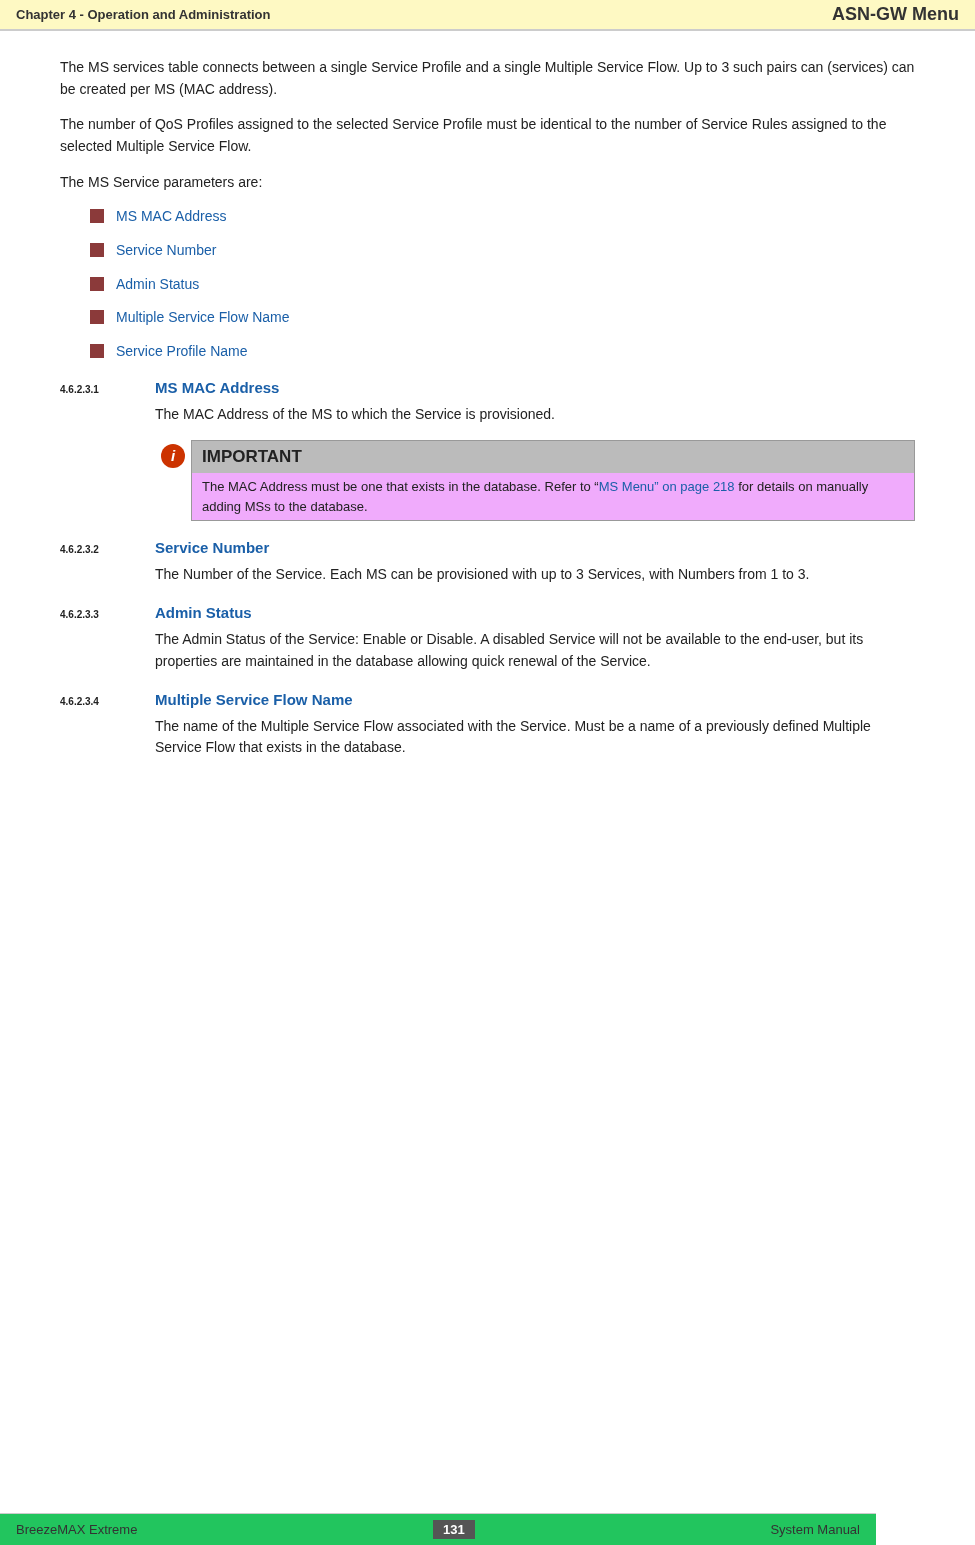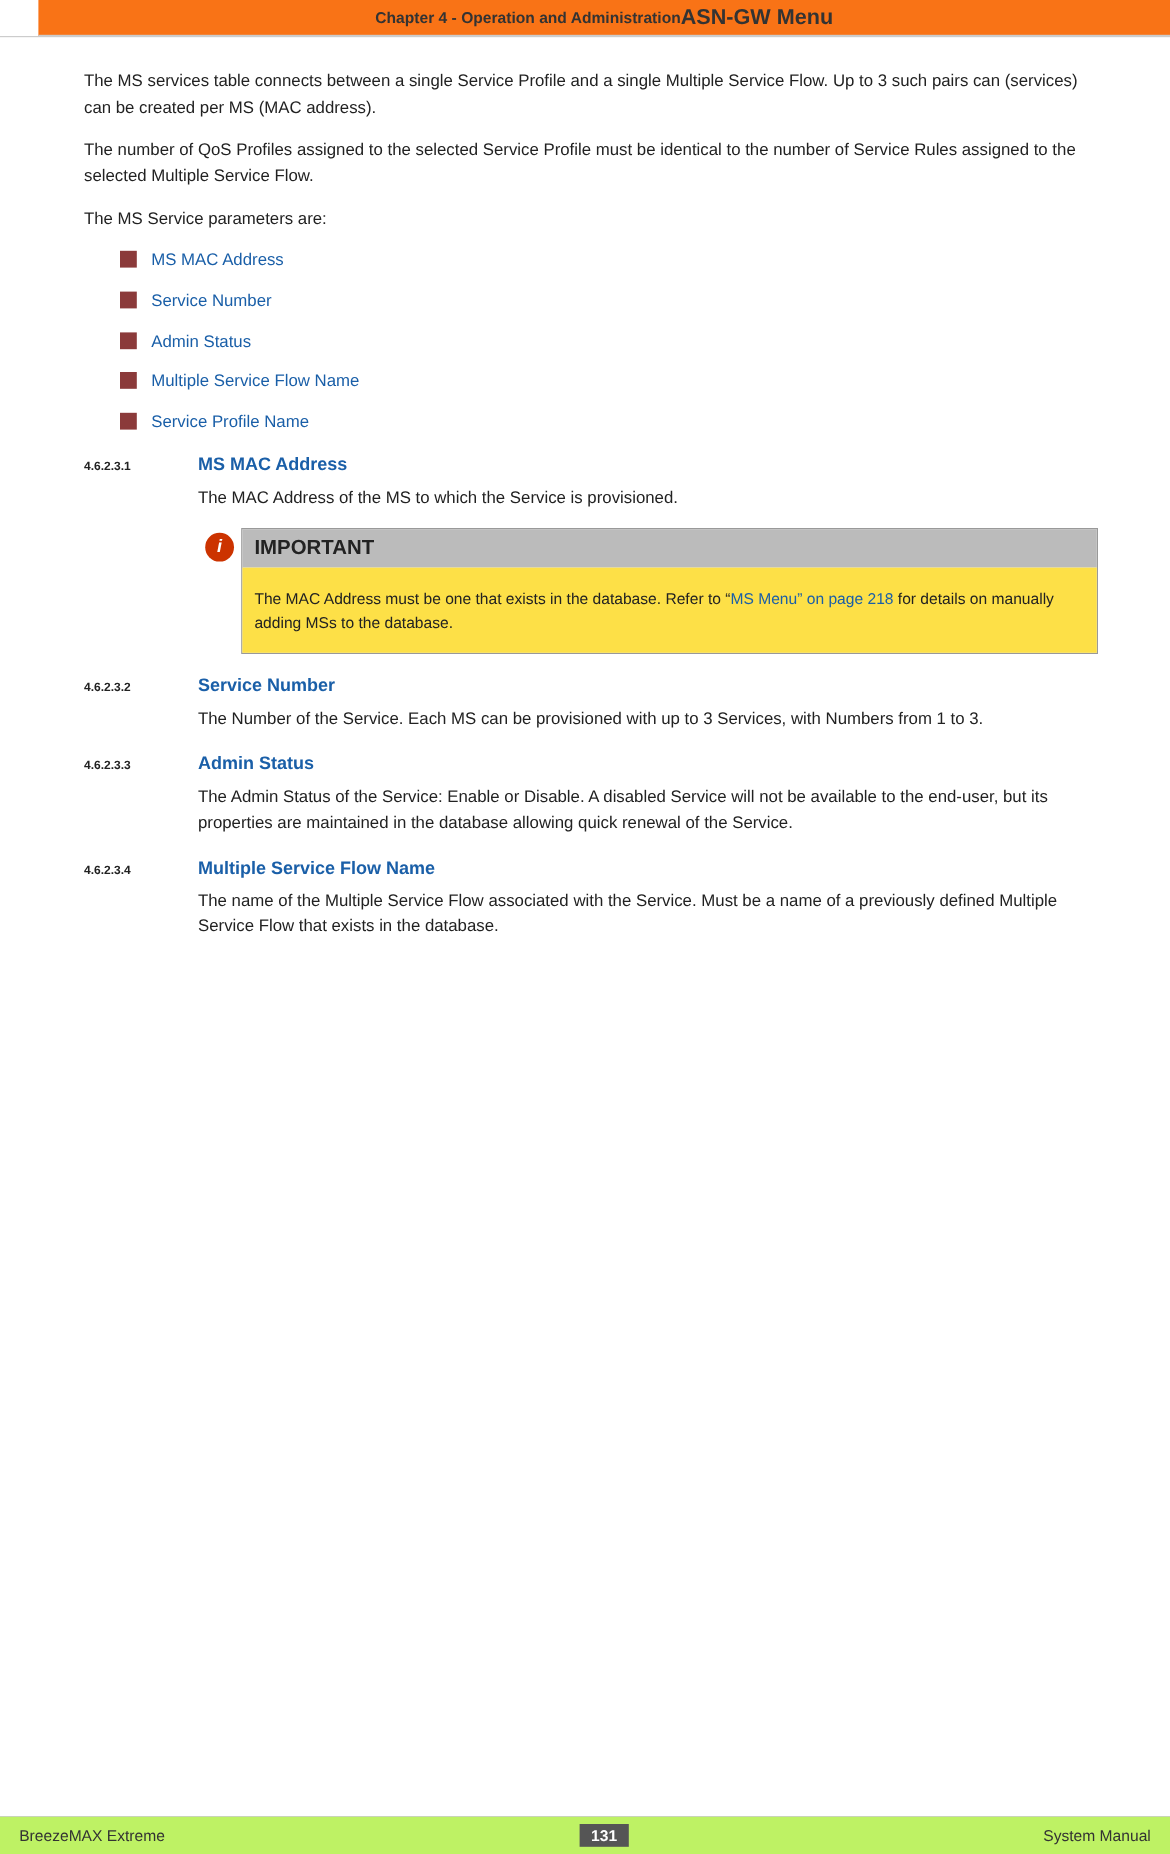--- a/index.html
+++ b/index.html
@@ -8,42 +8,40 @@
       font-size: 14px;
       color: #222;
       background: #fff;
       width: 975px;
       min-height: 1545px;
     }
 
     
     .header-bar {
       display: flex;
-      justify-content: center;
+      justify-content: space-between;
       align-items: center;
       border-bottom: 1px solid #ccc;
       padding: 4px 16px;
-      background: #f97316;
-      margin-left: 32px;
+      background: #fef9c3;
     }
     .header-left {
       font-size: 13px;
       color: #333;
       font-weight: bold;
     }
     .header-right {
       font-size: 18px;
       color: #333;
       font-weight: bold;
     }
 
     
     .content {
       padding: 20px 60px 20px 60px;
-      margin-left: 10px;
     }
 
     .para {
       margin-bottom: 14px;
       line-height: 1.55;
       font-size: 14px;
     }
 
     
     .bullet-list {
@@ -127,41 +125,41 @@
       border: 1px solid #999;
     }
     .important-header {
       background: #bbbbbb;
       padding: 3px 10px;
       font-weight: bold;
       font-size: 17px;
       color: #222;
     }
     .important-text {
-      padding: 16px 10px;
+      padding: 4px 10px;
       font-size: 13px;
       line-height: 1.5;
-      background: #fde047;
+      background: #f0abfc;
     }
     .important-text a, .link-text {
       color: #1a5fa8;
       text-decoration: none;
     }
 
     
     .footer {
       position: fixed;
       bottom: 0;
-      width: 975px;
+      width: 876px;
       display: flex;
       justify-content: space-between;
       align-items: center;
       padding: 6px 16px;
       border-top: 1px solid #ccc;
-      background: #bef264;
+      background: #22c55e;
       font-size: 13px;
       color: #333;
     }
     .footer-page {
       background: #555;
       color: white;
       padding: 2px 10px;
       font-size: 13px;
       font-weight: bold;
     }

